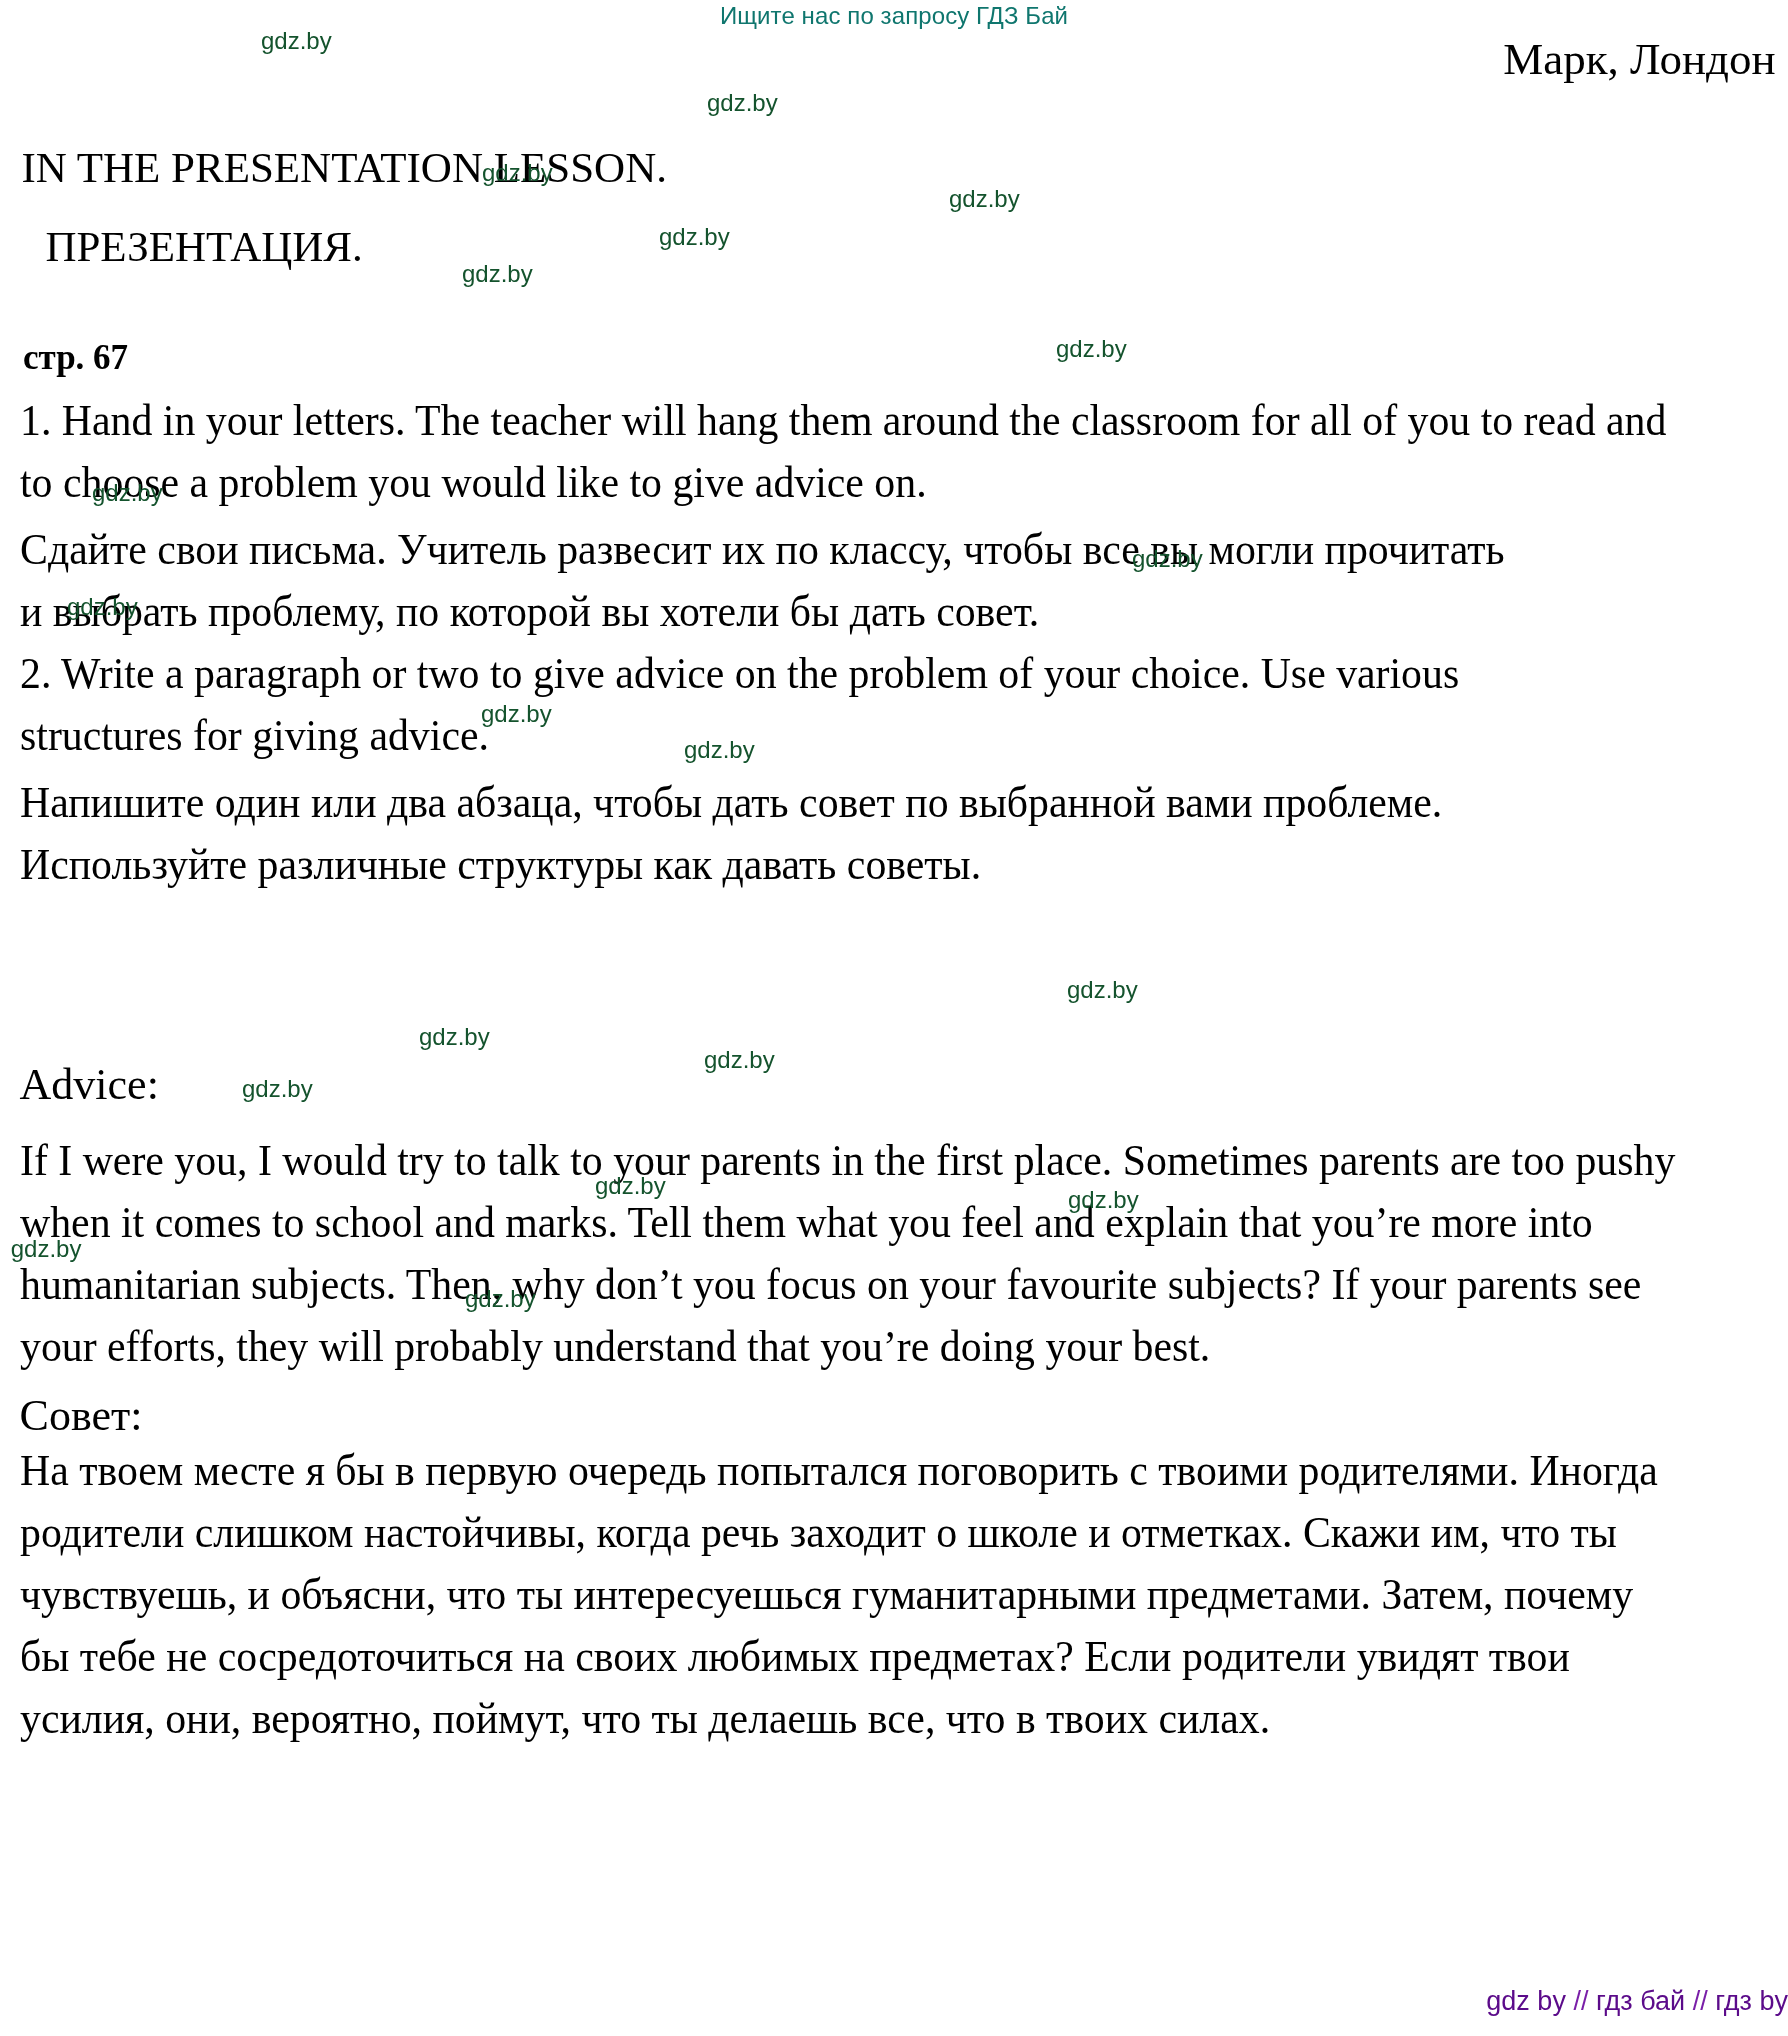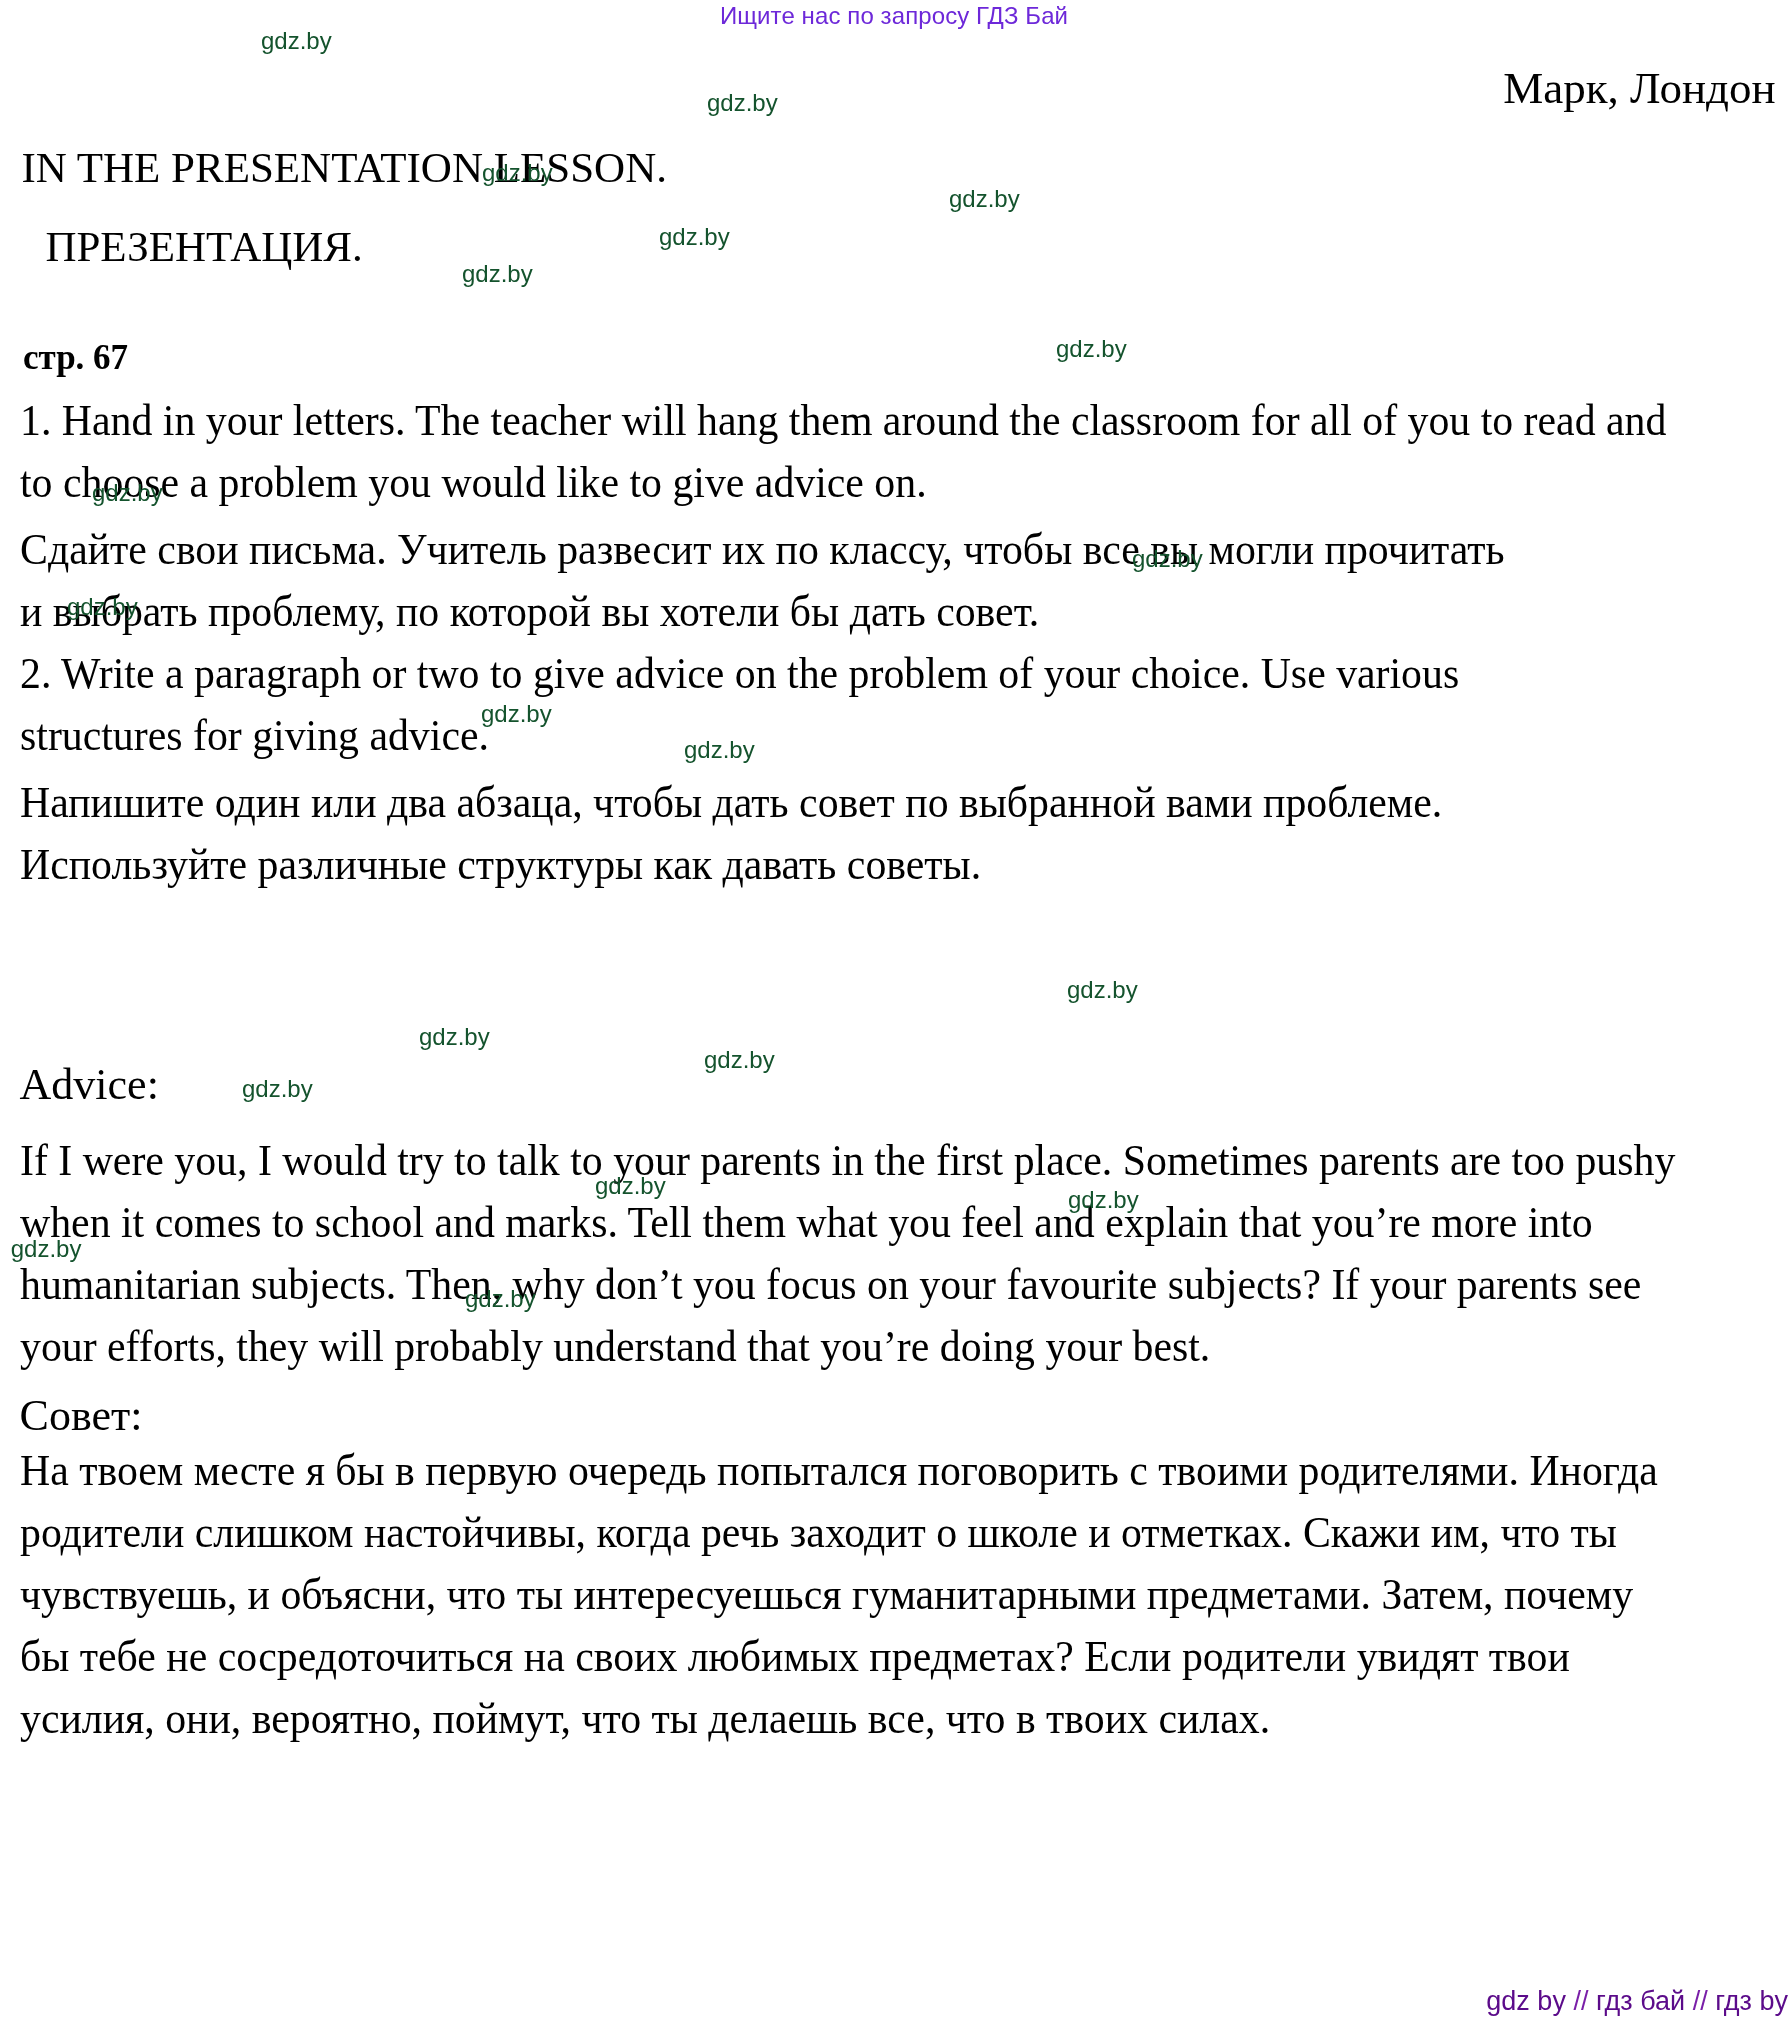--- a/index.html
+++ b/index.html
@@ -28,34 +28,33 @@
   
   .promo-banner {
     position: absolute;
     top: 1.8px;
     left: 0;
     width: 1788px;
     text-align: center;
     font-family: "Liberation Sans", "DejaVu Sans", sans-serif;
     font-size: 24px;
     line-height: 27px;
-    color: #6d28d9;
+    color: #0f766e;
     letter-spacing: 0.1px;
     white-space: nowrap;
   }
 
   
   .signature {
     position: absolute;
     top: 34px;
     right: 12.5px;
     font-size: 45px;
     line-height: 50px;
     white-space: nowrap;
-    margin-top: 29px;
   }
 
   
   .doc-heading {
     position: absolute;
     left: 21.4px;
     font-size: 43px;
     line-height: 48px;
     font-family: "Liberation Serif", "DejaVu Serif", serif;
     white-space: nowrap;

